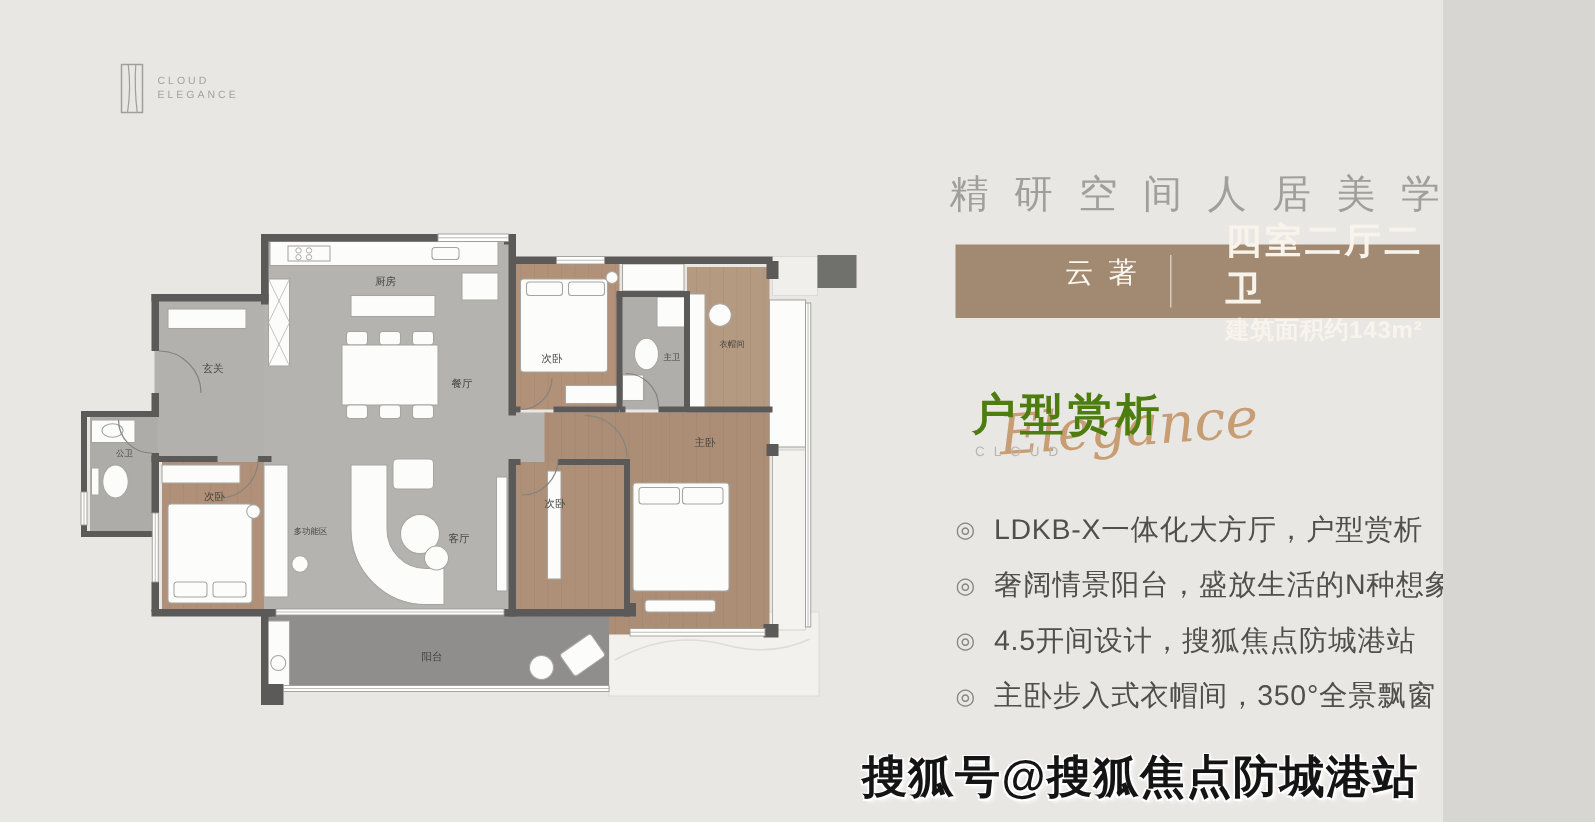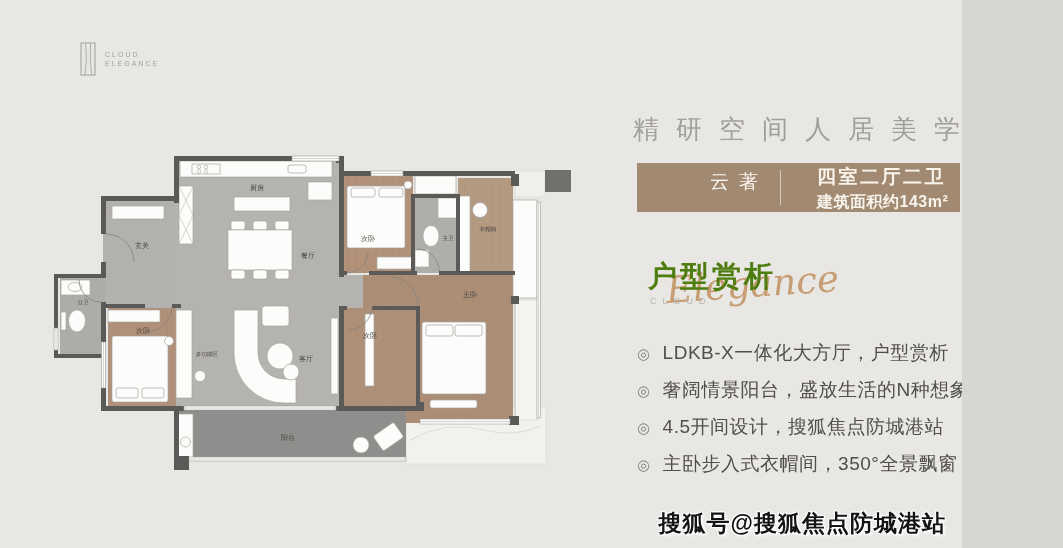--- a/index.html
+++ b/index.html
@@ -9,32 +9,32 @@
   .logo{position:absolute;left:80px;top:42px;display:flex;align-items:center;gap:9px;}
   .logo-text{font-size:7px;letter-spacing:2px;color:#a2a19d;line-height:9px;}
   
   .tagline{position:absolute;left:633px;top:112px;font-size:26px;letter-spacing:17px;
            color:#a09f9b;white-space:nowrap;}
   .badge{position:absolute;left:637px;top:163px;width:323px;height:49px;background:#a28a72;}
   .badge-name{position:absolute;left:36px;top:6px;width:132px;text-align:center;font-size:19px;
               letter-spacing:10px;color:#fbf8f2;font-weight:300;}
   .badge-divider{position:absolute;left:143px;top:7px;bottom:7px;width:1px;background:rgba(255,255,255,.55);}
   .badge-right{position:absolute;left:180px;top:50%;transform:translateY(-50%);color:#f8f4ec;}
-  .badge-layout{font-size:19px;font-weight:bold;letter-spacing:2.5px;}
+  .badge-layout{font-size:24px;font-weight:bold;letter-spacing:2.5px;}
   .badge-area{font-size:16px;font-weight:bold;letter-spacing:.5px;margin-top:2px;}
   .section-title{position:absolute;left:648px;top:257px;font-size:29px;font-weight:bold;
                  color:#4d7c0f;letter-spacing:3px;}
   .section-eyebrow{position:absolute;left:650px;top:296px;font-size:9px;letter-spacing:6px;color:#b7b6b2;}
   .section-script{position:absolute;left:666px;top:263px;font-size:37px;font-style:italic;
                   font-family:"DejaVu Serif",serif;color:#c79e74;transform:rotate(-4deg);}
   .features{position:absolute;left:637px;top:341px;margin:0;padding:0;list-style:none;}
   .features li{display:flex;align-items:center;height:24px;margin-bottom:13px;font-size:19px;
                color:#504f4c;letter-spacing:.5px;white-space:nowrap;}
   .bullet{color:#85847f;font-size:15px;margin-right:12px;line-height:1;}
-  .watermark{position:absolute;right:16px;bottom:9px;font-size:23px;font-weight:bold;color:#141414;
+  .watermark{position:absolute;right:16px;bottom:9px;font-size:30px;font-weight:bold;color:#141414;
              letter-spacing:1px;
              text-shadow:-1px -1px 0 #fff,1px -1px 0 #fff,-1px 1px 0 #fff,1px 1px 0 #fff,
                          2px 2px 3px rgba(255,255,255,.9);}
   
   .plan{position:absolute;left:50px;top:140px;}
   .wall{fill:#5b5a58;}
   .w{fill:#fcfcfa;stroke:#a6a5a1;stroke-width:.7;}
   .win{fill:#fdfdfc;stroke:#9d9c98;stroke-width:.6;}
   .wl{stroke:#9d9c98;stroke-width:.45;}
   .arc{fill:none;stroke:#84837f;stroke-width:.8;}

